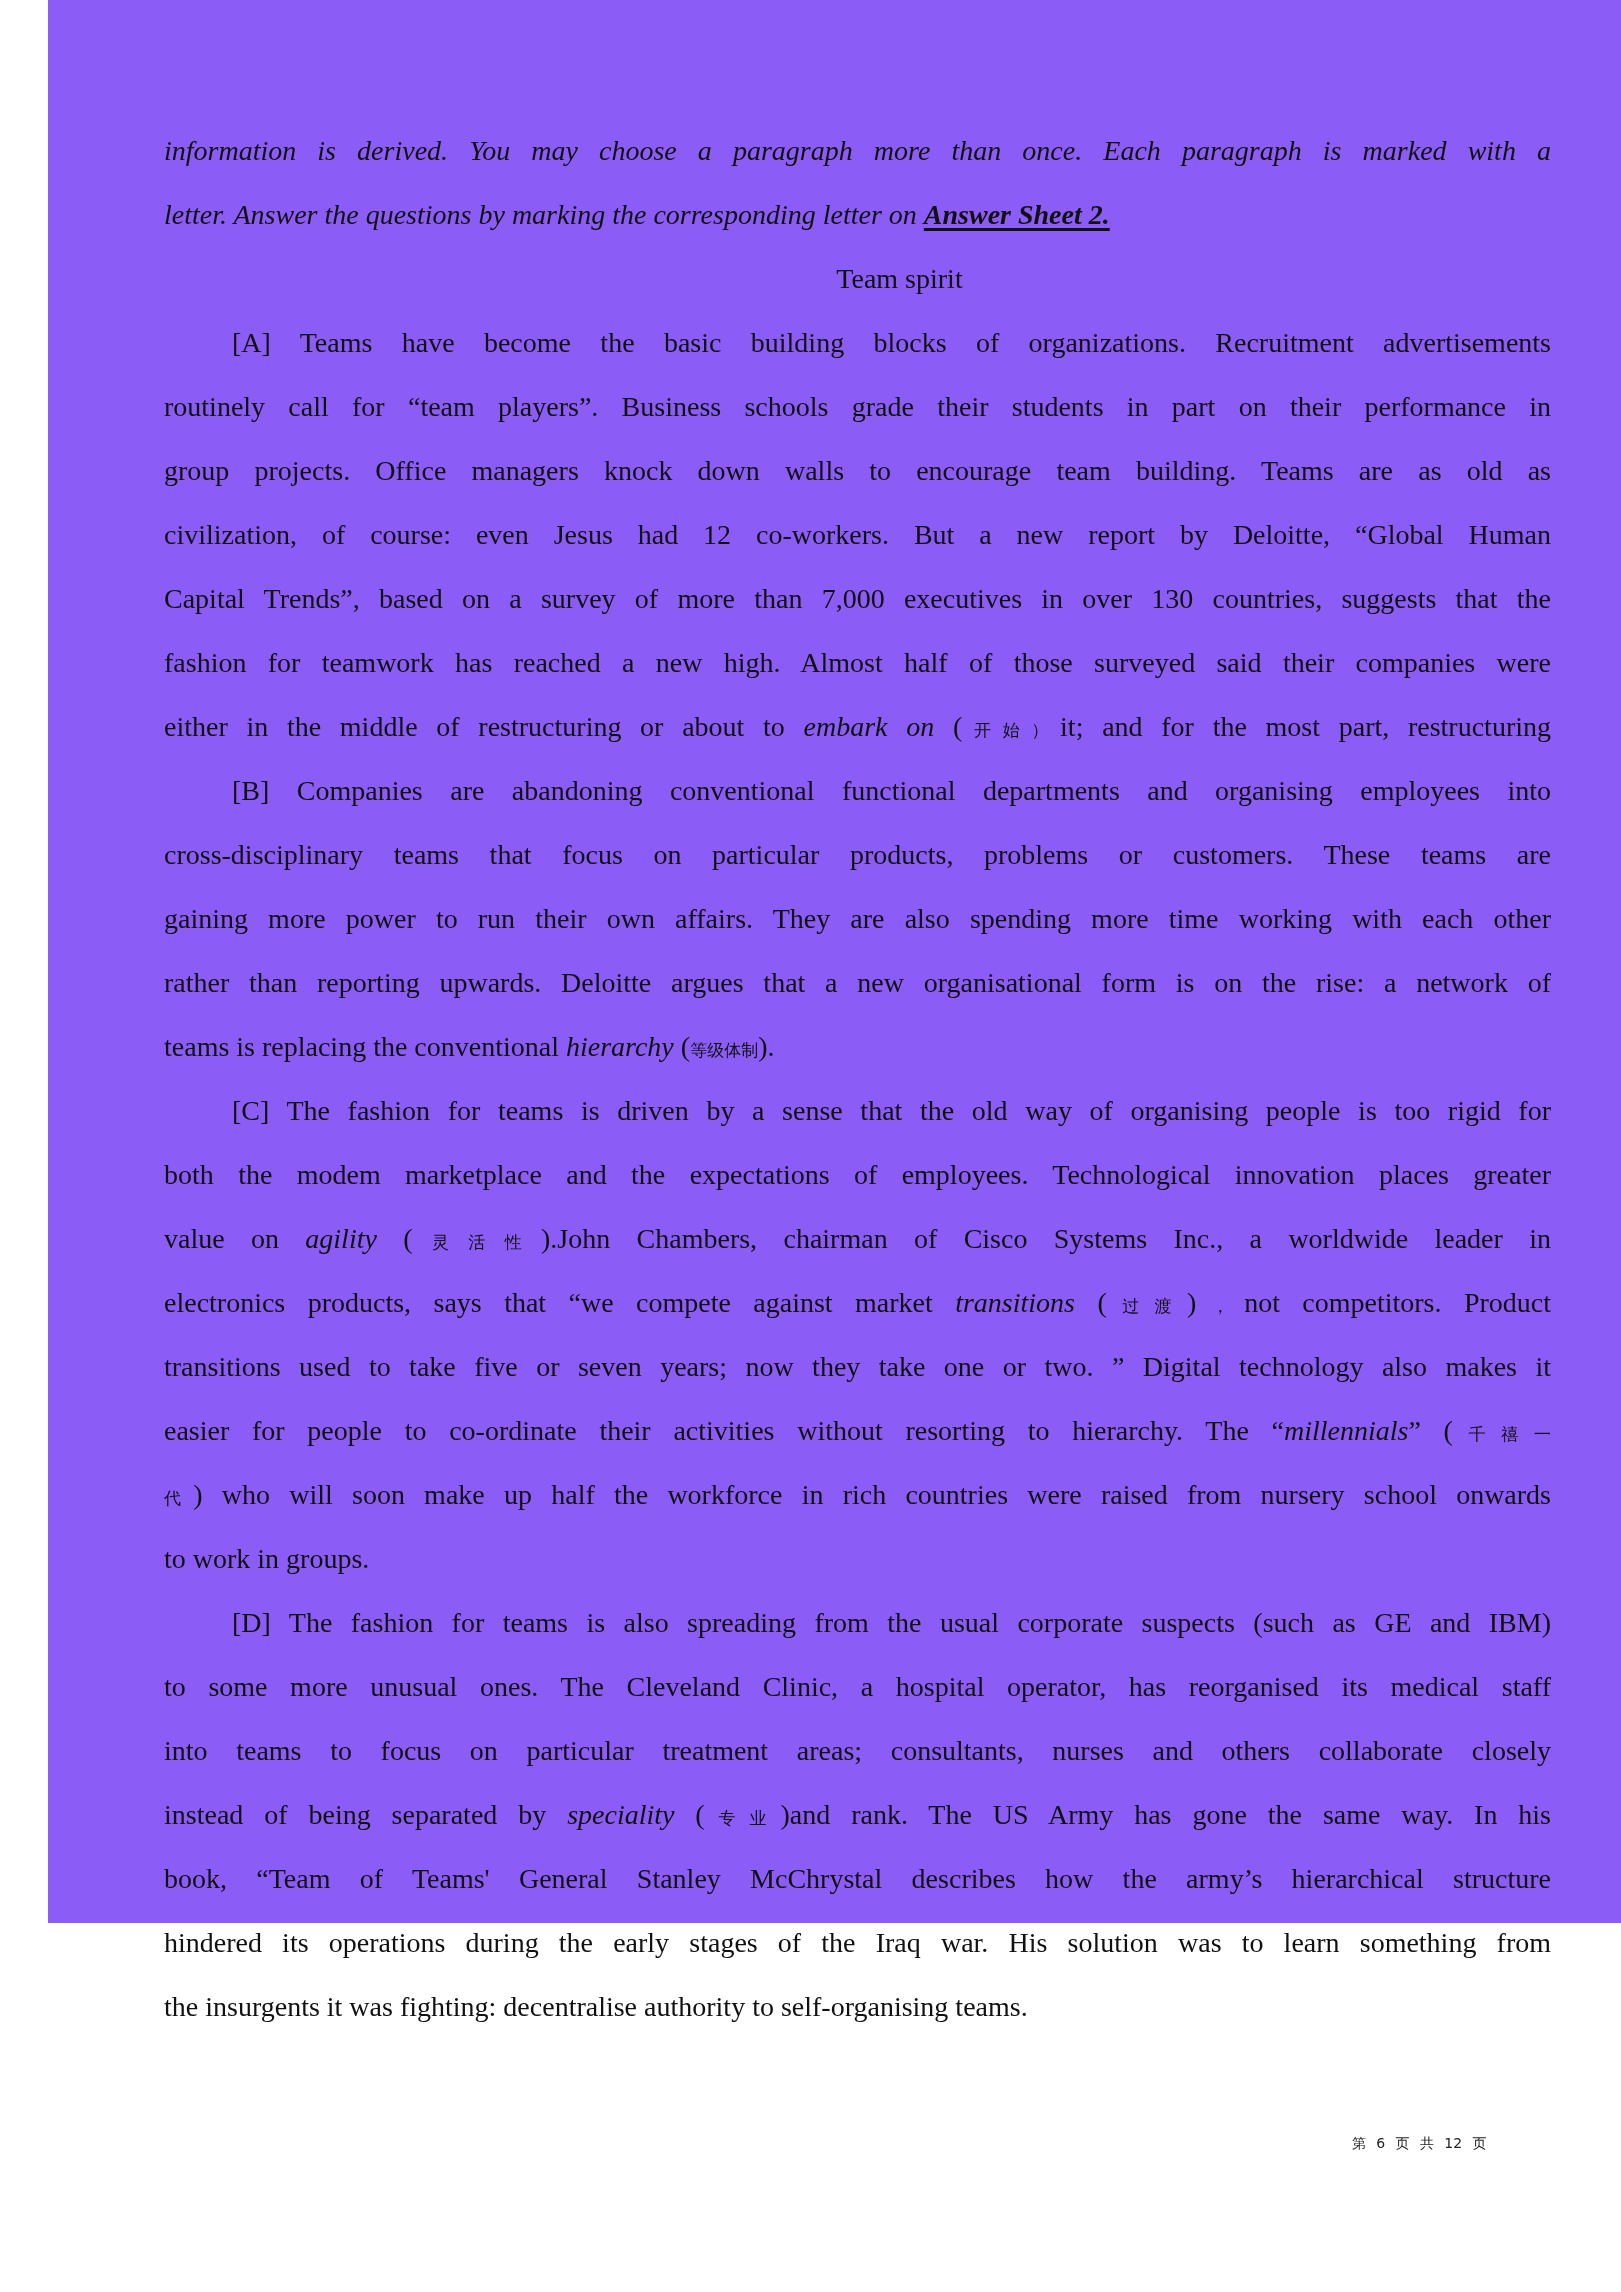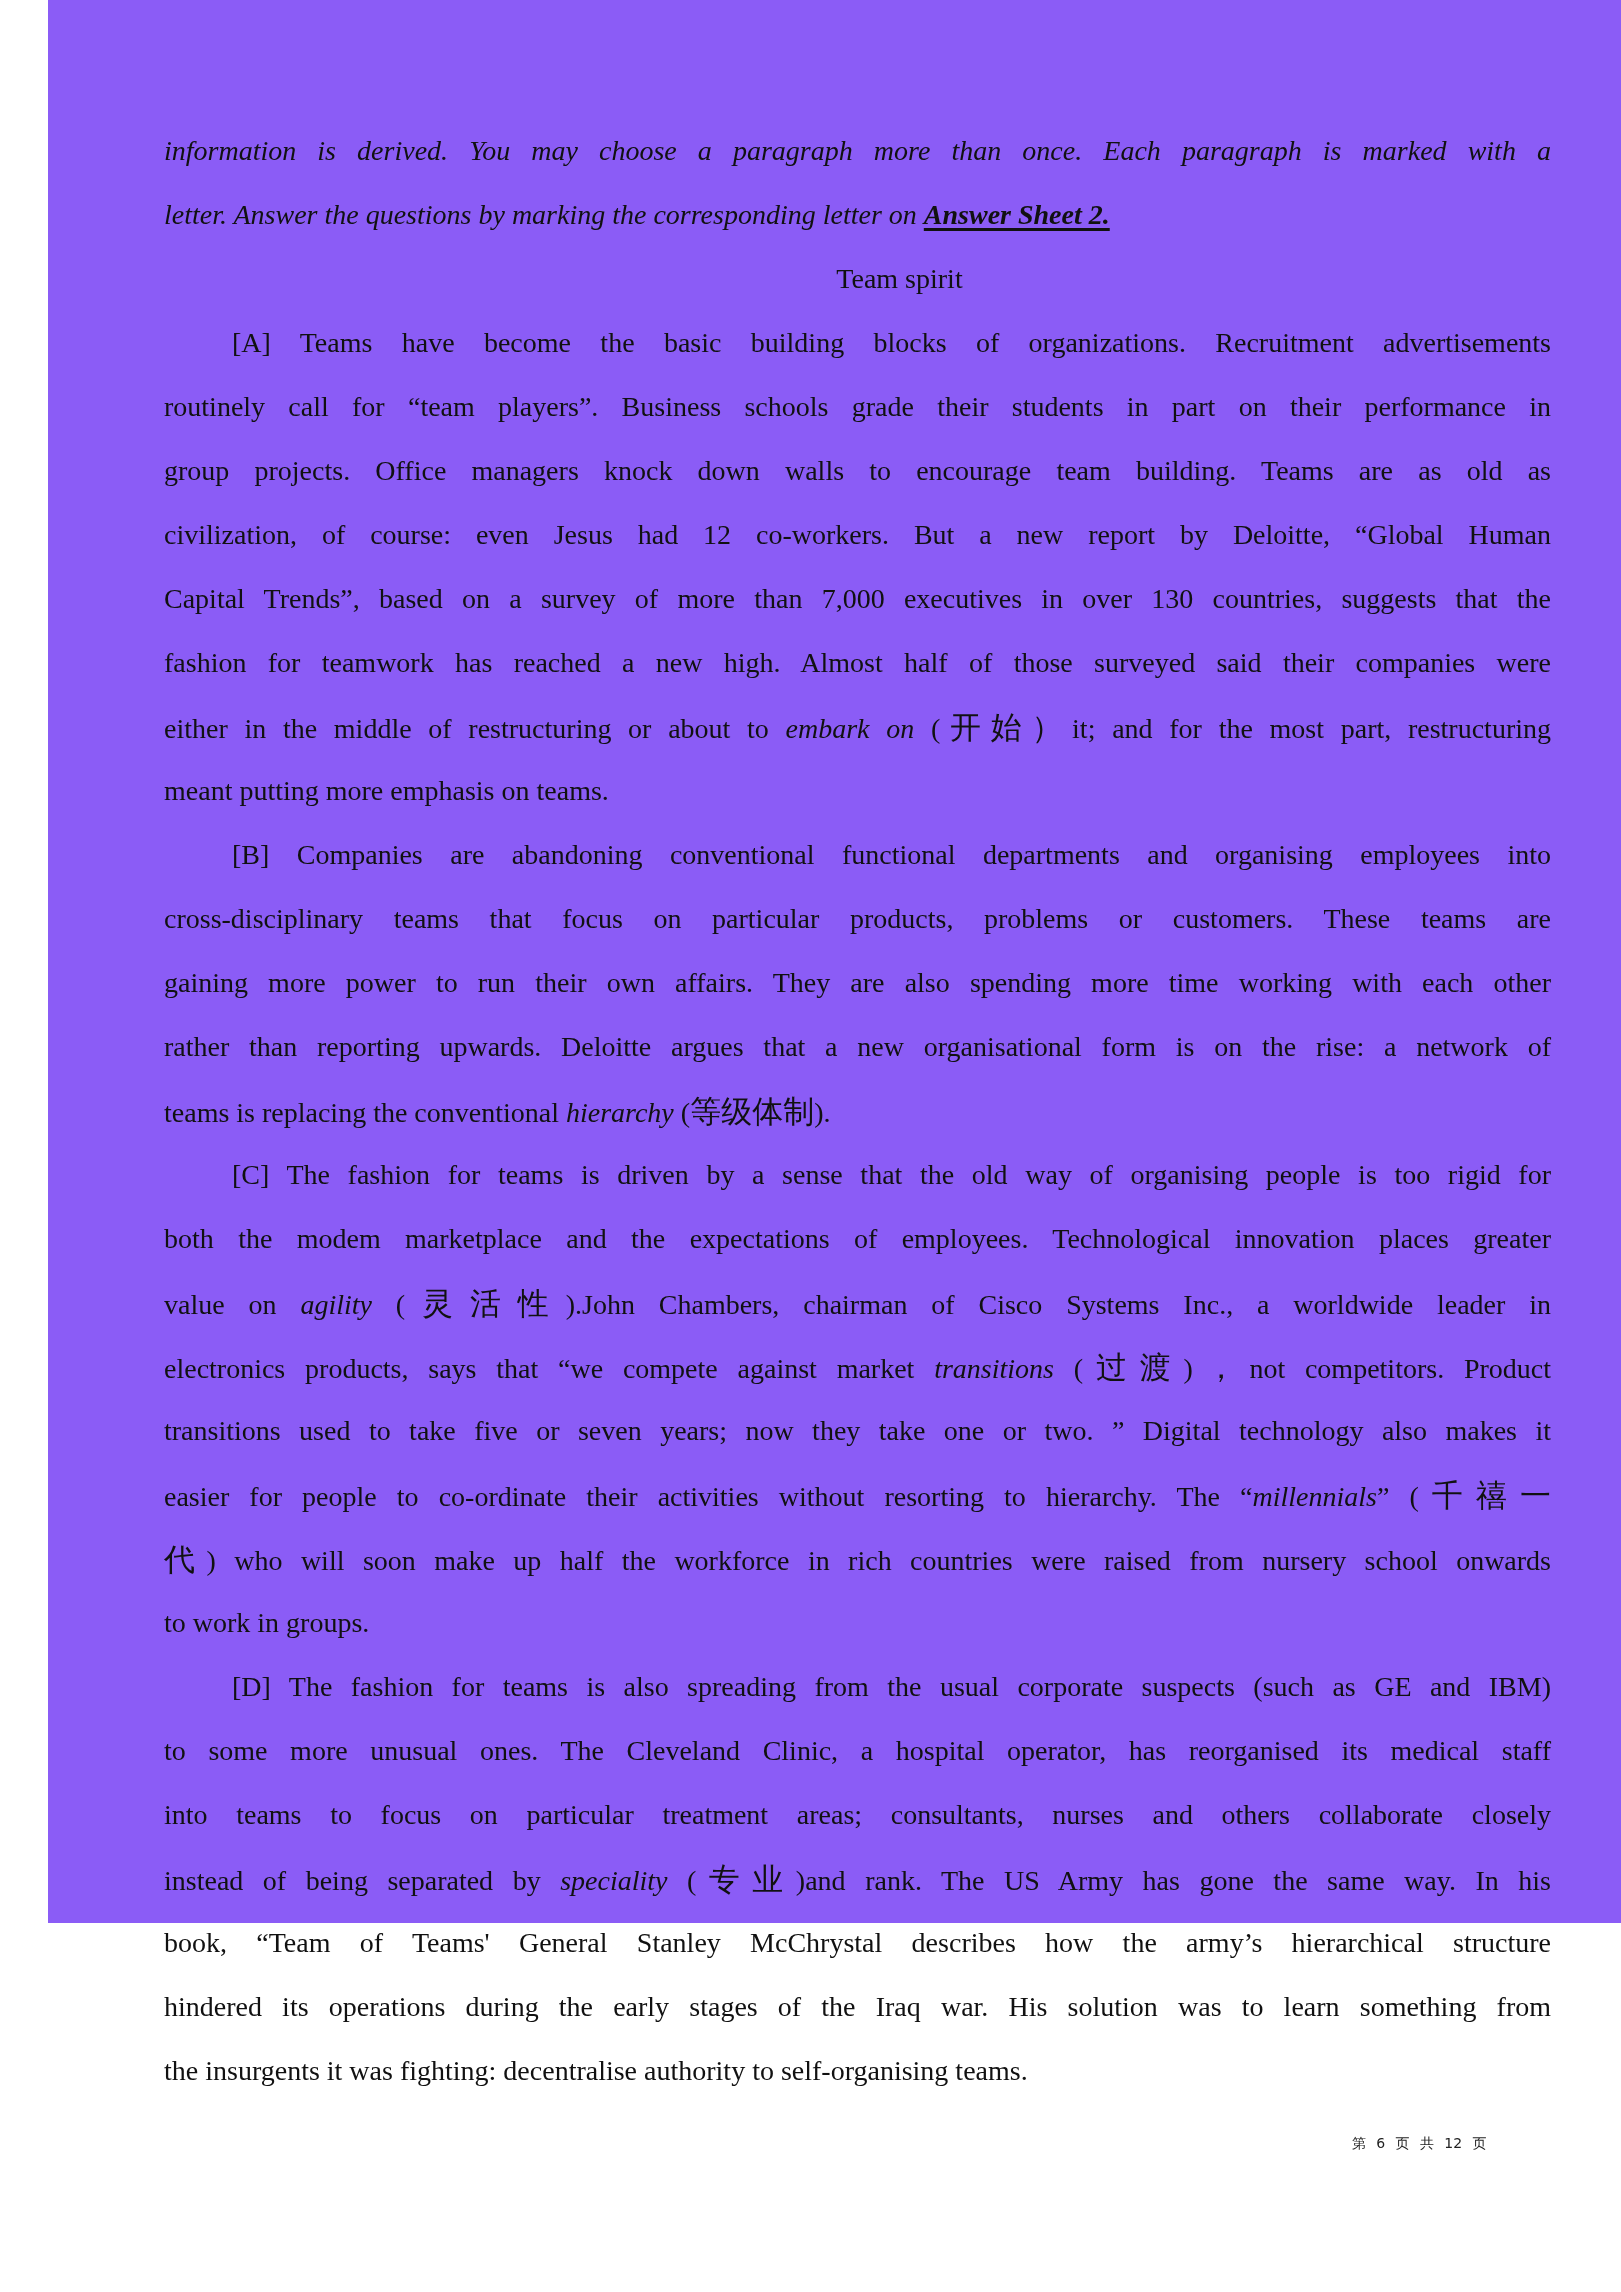--- a/index.html
+++ b/index.html
@@ -16,21 +16,21 @@
     display: block; height: 64px; white-space: nowrap; overflow: visible;
     text-align: justify; text-align-last: justify;
   }
   .line.last { text-align-last: left; }
   .line.indent { padding-left: 68px; }
   .italic { font-style: italic; }
   .intro .line { font-style: italic; }
   .answer-sheet { font-weight: bold; font-style: italic; text-decoration: underline; text-decoration-thickness: 2.9px; text-underline-offset: 3.9px; }
   .title { text-align: center; text-align-last: center; font-weight: normal; padding-right: 0; }
   .title span { position: relative; left: 42px; }
-  .cn { font-family: "DejaVu Sans", sans-serif; font-size: 31px; font-style: normal; }
+  .cn { font-family: "DejaVu Sans", sans-serif; font-size: 17px; font-style: normal; }
   .footer {
     position: absolute; left: 1304px; top: 2135px; width: 201px;
     font-family: "DejaVu Sans", sans-serif; font-size: 14px; color: #222;
     white-space: nowrap; word-spacing: 5.9px;
   }
 </style>
 </head>
 <body>
 
 <div class="page">
@@ -42,21 +42,20 @@
     <span class="line title"><span>Team spirit</span></span>
     <div id="paragraphs">
         <div>
           <span class="line indent"><span>[A] Teams have become the basic building blocks of organizations. Recruitment advertisements</span></span>
           <span class="line"><span>routinely call for “team players”. Business schools grade their students in part on their performance in</span></span>
           <span class="line"><span>group projects. Office managers knock down walls to encourage team building. Teams are as old as</span></span>
           <span class="line"><span>civilization, of course: even Jesus had 12 co-workers. But a new report by Deloitte, “Global Human</span></span>
           <span class="line"><span>Capital Trends”, based on a survey of more than 7,000 executives in over 130 countries, suggests that the</span></span>
           <span class="line"><span>fashion for teamwork has reached a new high. Almost half of those surveyed said their companies were</span></span>
           <span class="line"><span>either in the middle of restructuring or about to </span><span class="italic">embark on</span><span> (</span><span class="cn">开始）</span><span>it; and for the most part, restructuring</span></span>
-          <span class="line last"><span>meant putting more emphasis on teams.</span></span>
         </div>
         <div>
           <span class="line indent"><span>[B] Companies are abandoning conventional functional departments and organising employees into</span></span>
           <span class="line"><span>cross-disciplinary teams that focus on particular products, problems or customers. These teams are</span></span>
           <span class="line"><span>gaining more power to run their own affairs. They are also spending more time working with each other</span></span>
           <span class="line"><span>rather than reporting upwards. Deloitte argues that a new organisational form is on the rise: a network of</span></span>
           <span class="line last"><span>teams is replacing the conventional </span><span class="italic">hierarchy</span><span> (</span><span class="cn">等级体制</span><span>)</span><span>.</span></span>
         </div>
         <div>
           <span class="line indent"><span>[C] The fashion for teams is driven by a sense that the old way of organising people is too rigid for</span></span>

